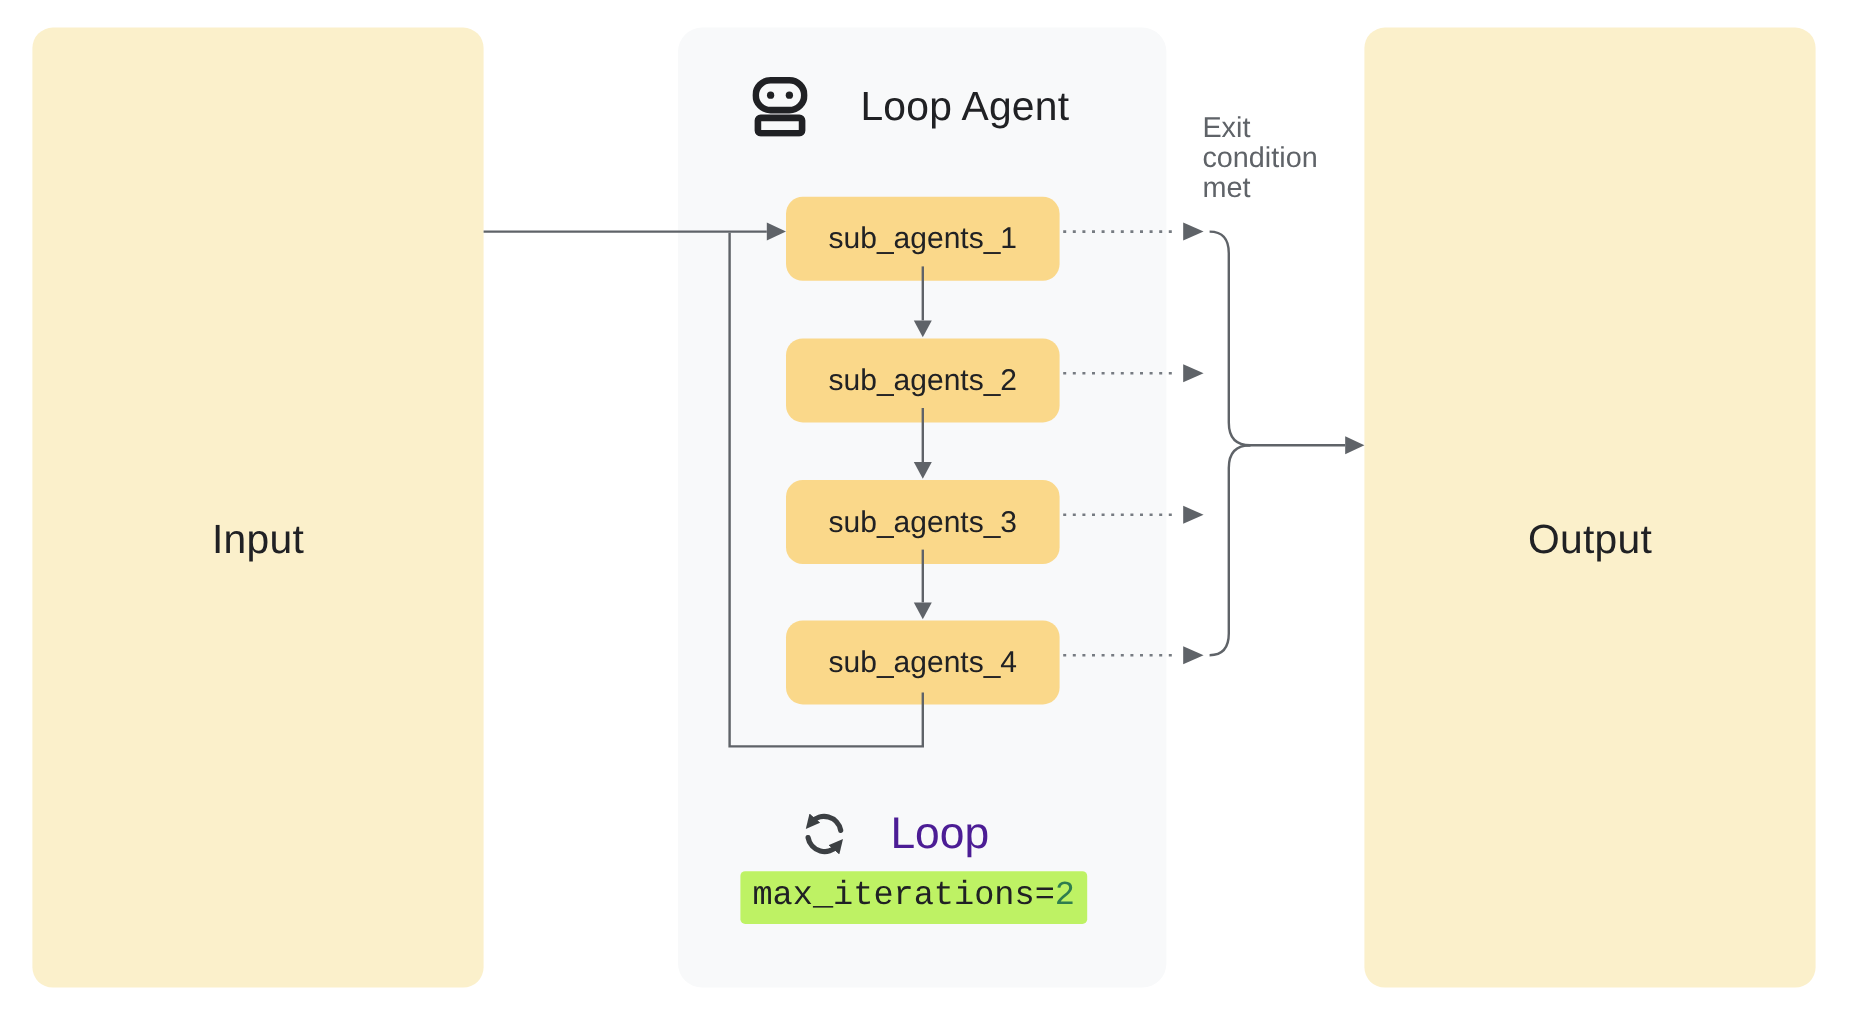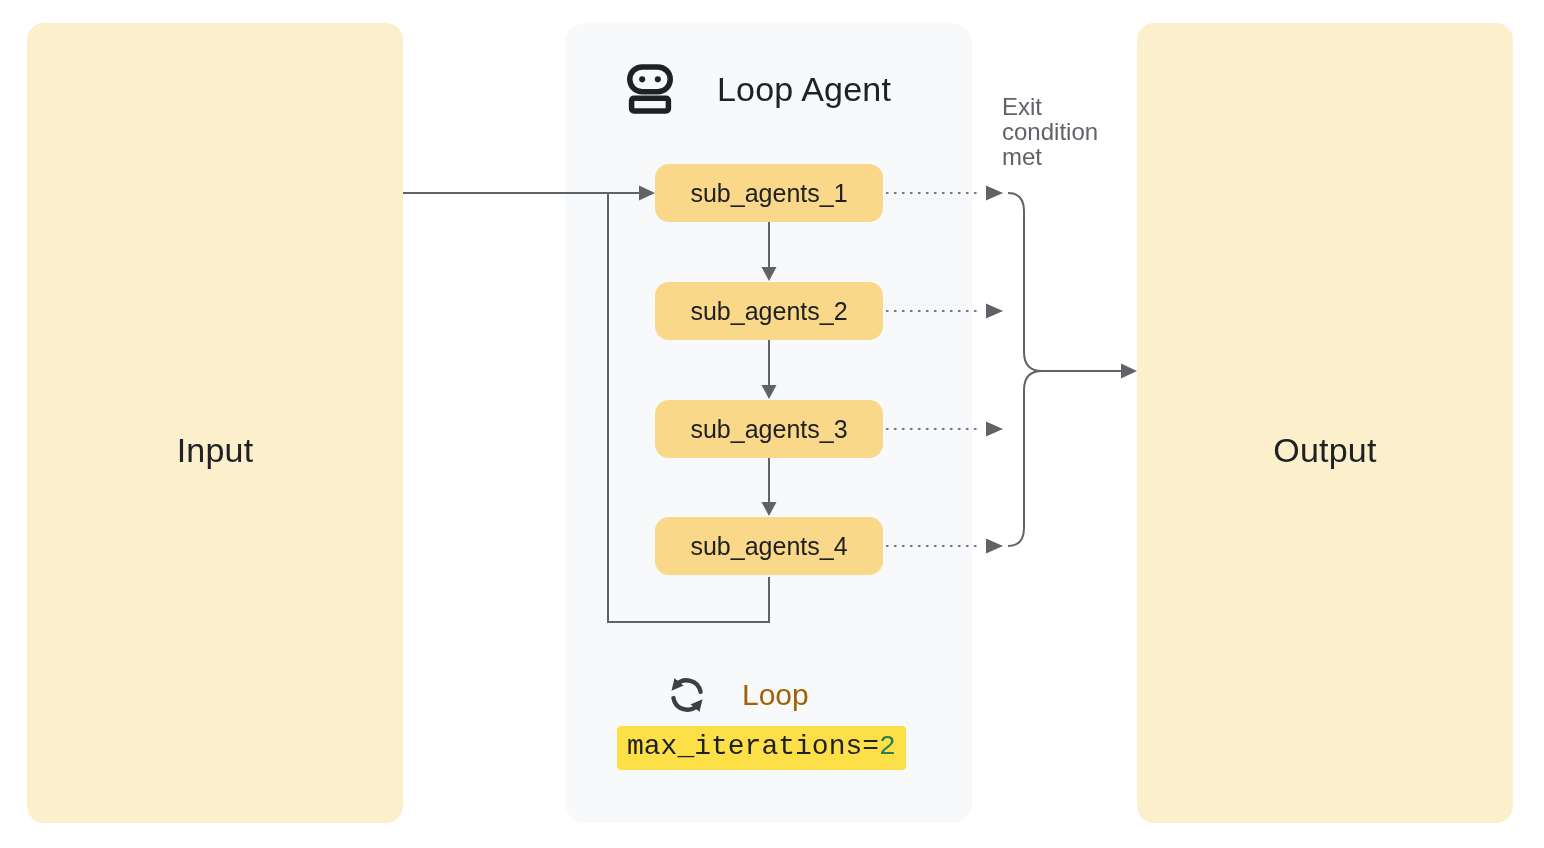--- a/index.html
+++ b/index.html
@@ -56,21 +56,21 @@
     font-size: 34px;
     font-weight: 500;
     color: #202124;
     letter-spacing: 0.2px;
   }
   
   .agent-box {
     position: absolute;
     left: 655px;
     width: 228px;
-    height: 58px;
+    height: 70px;
     background: #FAD88A;
     border-radius: 14px;
     display: flex;
     align-items: center;
     justify-content: center;
   }
   .agent-box .agent-label {
     font-size: 25px;
     color: #202124;
   }
@@ -91,29 +91,29 @@
   
   .loop-row {
     position: absolute;
     left: 666px;
     top: 674px;
     display: flex;
     align-items: center;
     gap: 34px;
   }
   .loop-label {
-    font-size: 30px;
-    color: #a16207;
+    font-size: 37px;
+    color: #4c1d95;
   }
   
   .code-line {
     position: absolute;
     left: 617px;
     top: 726px;
-    background: #fde047;
+    background: #bef264;
     border-radius: 4px;
     padding: 5px 10px 8px 10px;
     font-family: "Liberation Mono", monospace;
     font-size: 28px;
     white-space: nowrap;
   }
   .code-text  { color: #202124; }
   .code-value { color: #2E7D4E; }
   
   .connectors {

